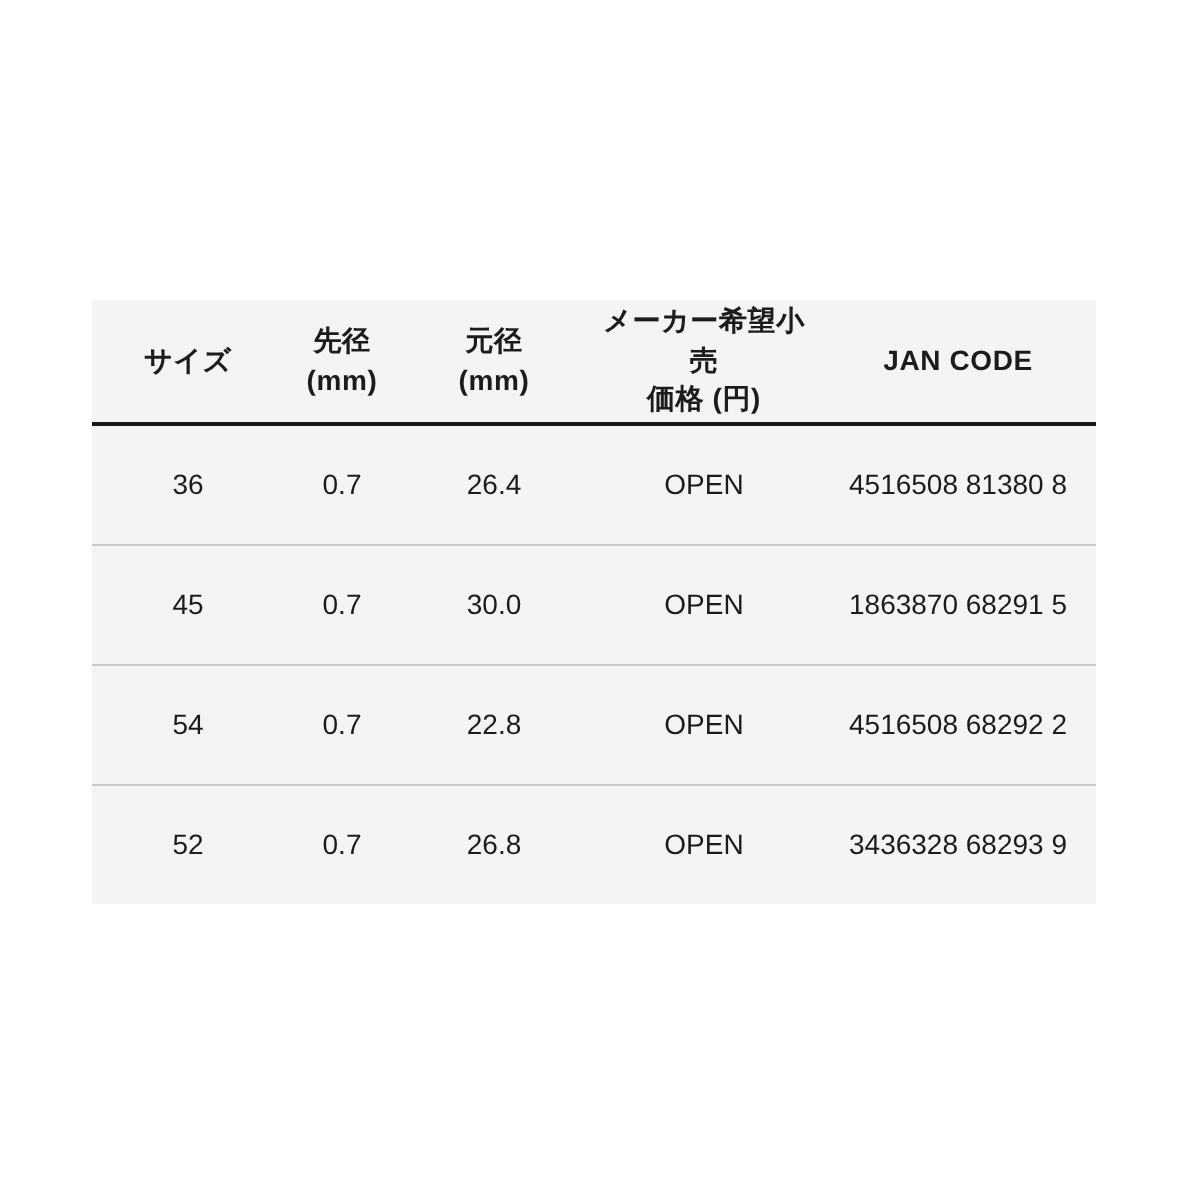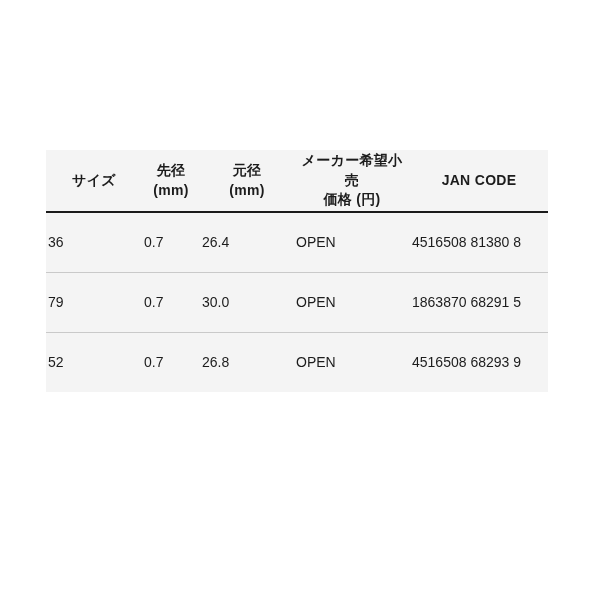--- a/index.html
+++ b/index.html
@@ -35,21 +35,21 @@
     line-height: 1.4;
     text-align: center;
     vertical-align: middle;
     white-space: pre-line;
     border-bottom: 2px solid #1a1a1a;
     padding: 0 2px;
     letter-spacing: 0.3px;
   }
   .spec-table td {
     height: 60px;
-    text-align: left;
+    text-align: center;
     vertical-align: middle;
     font-size: 14px;
     padding: 0 2px;
     white-space: nowrap;
   }
   .spec-table tbody tr + tr td {
     border-top: 1px solid #c9c9c9;
   }
 </style>
 </head>
@@ -78,28 +78,35 @@
     </thead>
     <tbody>
       <tr>
         <td>36</td>
         <td>0.7</td>
         <td>26.4</td>
         <td>OPEN</td>
         <td>4516508 81380 8</td>
       </tr>
       <tr>
-        <td>79</td>
+        <td>45</td>
         <td>0.7</td>
         <td>30.0</td>
         <td>OPEN</td>
         <td>1863870 68291 5</td>
       </tr>
       <tr>
+        <td>54</td>
+        <td>0.7</td>
+        <td>22.8</td>
+        <td>OPEN</td>
+        <td>4516508 68292 2</td>
+      </tr>
+      <tr>
         <td>52</td>
         <td>0.7</td>
         <td>26.8</td>
         <td>OPEN</td>
-        <td>4516508 68293 9</td>
+        <td>3436328 68293 9</td>
       </tr>
     </tbody>
   </table>
 </div>
 
 </body></html>

